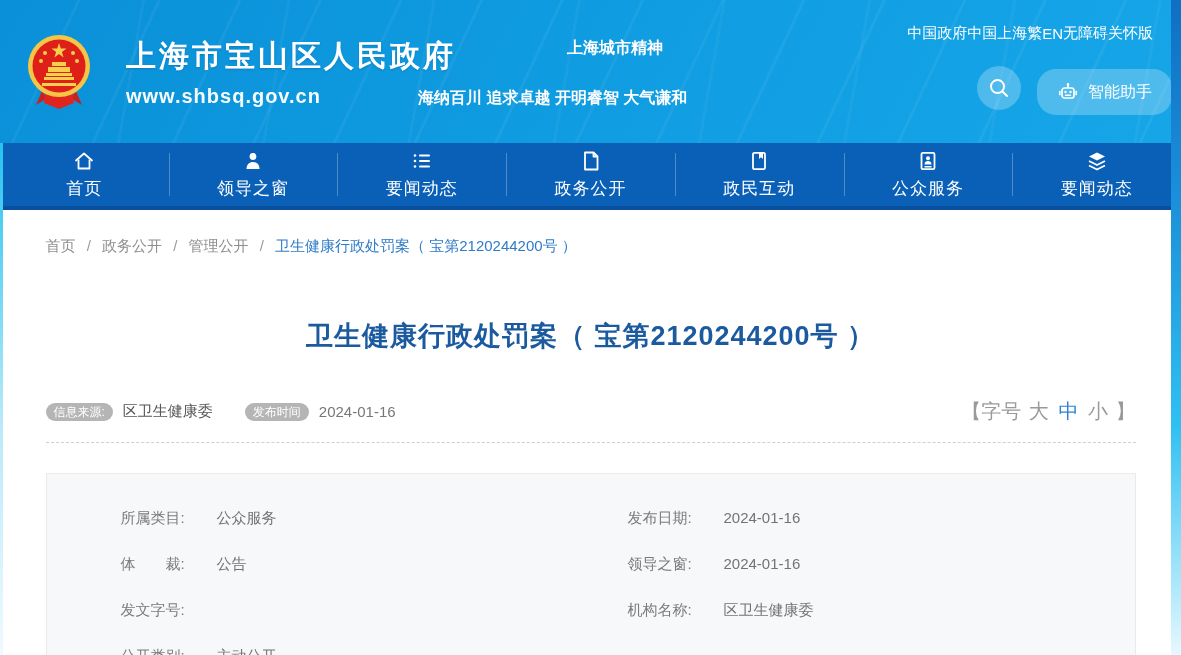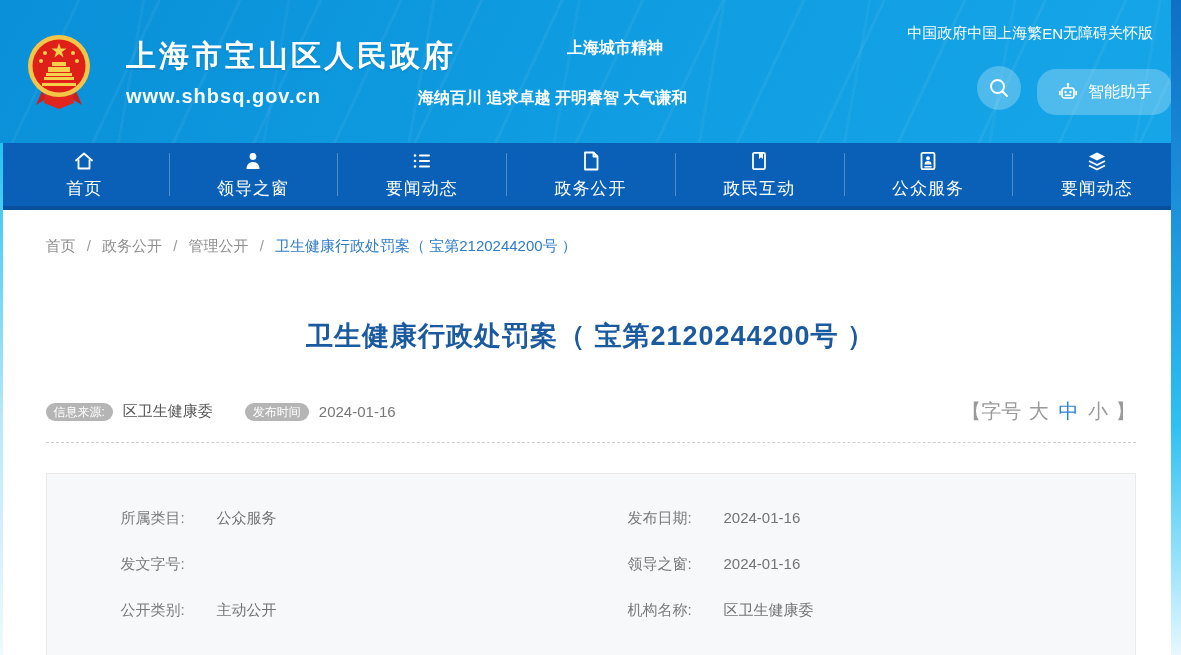--- a/index.html
+++ b/index.html
@@ -281,20 +281,24 @@
     </div>
   </div>
 
   <div class="info-box">
     <div class="info-col">
       <div class="info-row">
         <span class="info-label">所属类目:</span>
         <span class="info-value">公众服务</span>
       </div>
       <div class="info-row">
+        <span class="info-label">体　　裁:</span>
+        <span class="info-value">公告</span>
+      </div>
+      <div class="info-row">
         <span class="info-label">发文字号:</span>
         <span class="info-value"></span>
       </div>
       <div class="info-row">
         <span class="info-label">公开类别:</span>
         <span class="info-value">主动公开</span>
       </div>
     </div>
     <div class="info-col">
       <div class="info-row">

